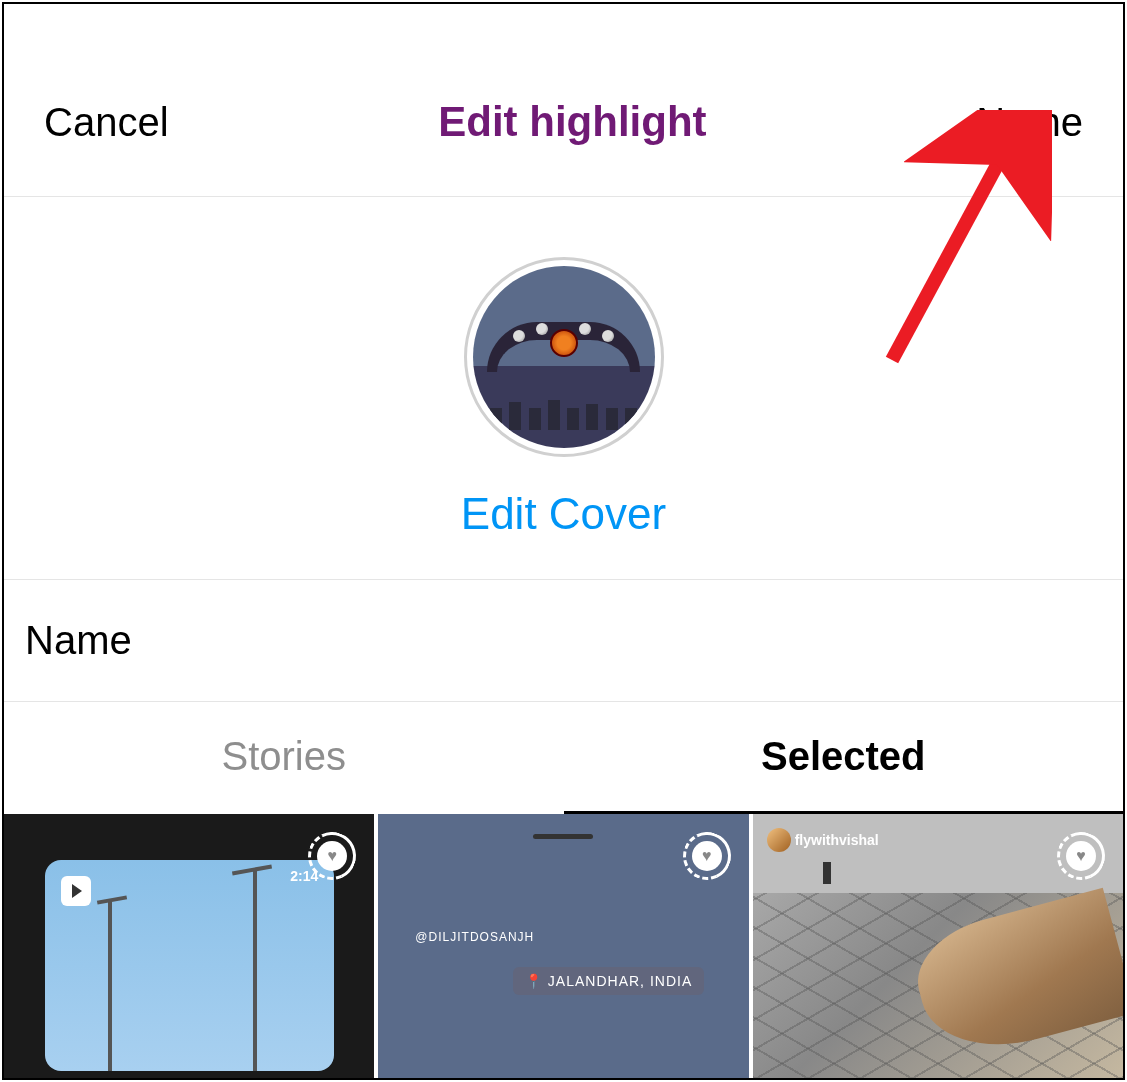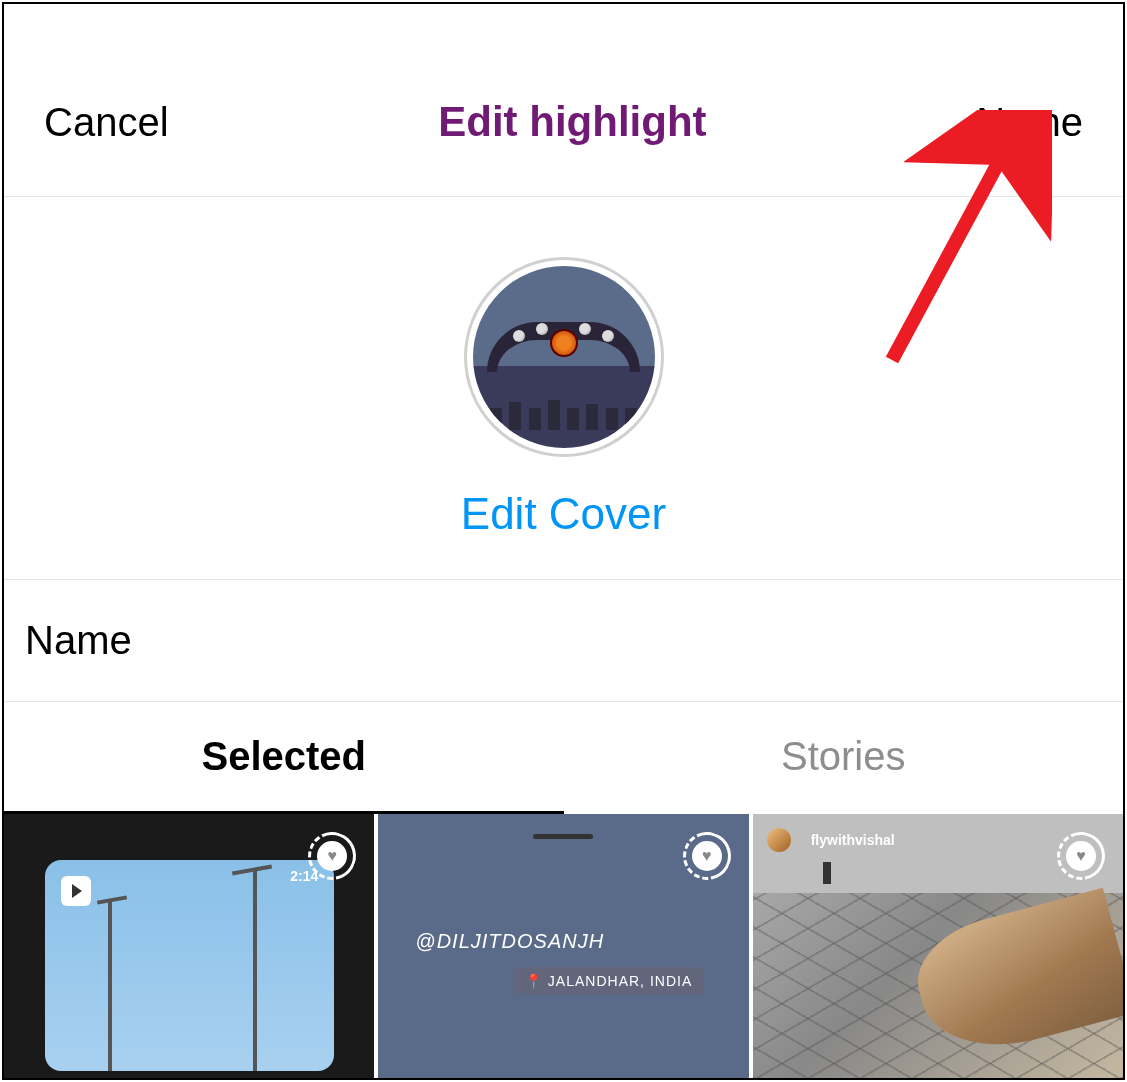--- a/index.html
+++ b/index.html
@@ -231,24 +231,23 @@
       width: 60px;
       height: 5px;
       background: #333;
       border-radius: 3px;
     }
     .thumb2-tag {
       position: absolute;
       top: 44%;
       left: 10%;
       color: #fff;
-      font-size: 20px;
+      font-size: 12px;
       font-weight: 500;
       letter-spacing: 1px;
-      font-style: italic;
     }
     .thumb2-loc {
       position: absolute;
       top: 58%;
       right: 12%;
       background: rgba(100,100,120,0.7);
       color: #fff;
       font-size: 14px;
       padding: 6px 12px;
       border-radius: 6px;
@@ -259,21 +258,21 @@
     }
     .thumb3 {
       background: #bfbfbf;
     }
     .thumb3-header {
       position: absolute;
       top: 14px;
       left: 14px;
       display: flex;
       align-items: center;
-      gap: 20px;
+      gap: 4px;
     }
     .thumb3-avatar {
       width: 24px;
       height: 24px;
       border-radius: 50%;
       background: linear-gradient(135deg, #f0c080, #a06020);
     }
     .thumb3-user {
       color: #fff;
       font-size: 14px;
@@ -400,22 +399,22 @@
       </div>
     </div>
     <div class="edit-cover-link">Edit Cover</div>
   </div>
 
   <div class="name-row">
     <div class="name-label">Name</div>
   </div>
 
   <div class="tabs">
+    <div class="tab tab-unselected">Stories</div>
     <div class="tab tab-selected">Selected</div>
-    <div class="tab tab-unselected">Stories</div>
   </div>
 
   <div class="grid">
     <div class="thumb thumb1">
       <div class="thumb1-inner">
         <div class="reel-icon"></div>
         <div class="pole pole1"></div>
           <div class="pole pole1-arm"></div>
         <div class="pole pole2"></div>
           <div class="pole pole2-arm"></div>

